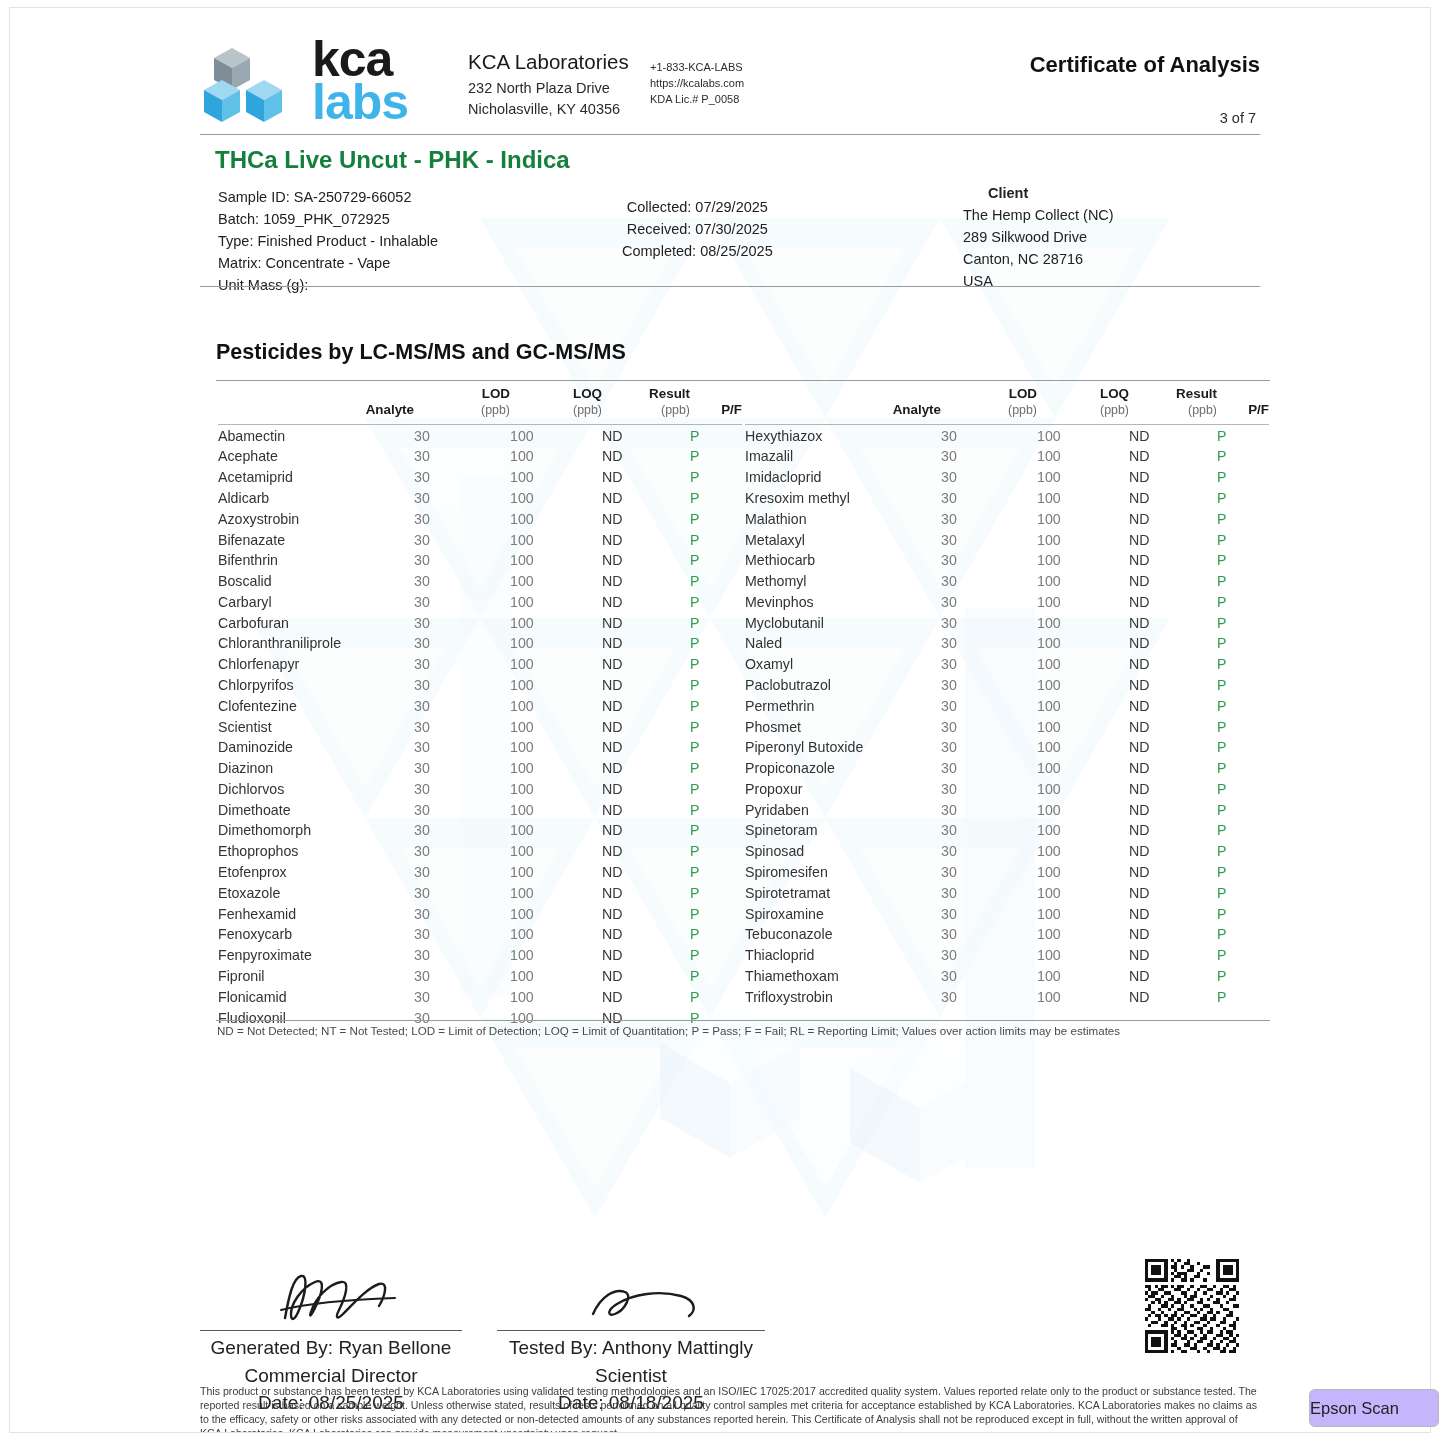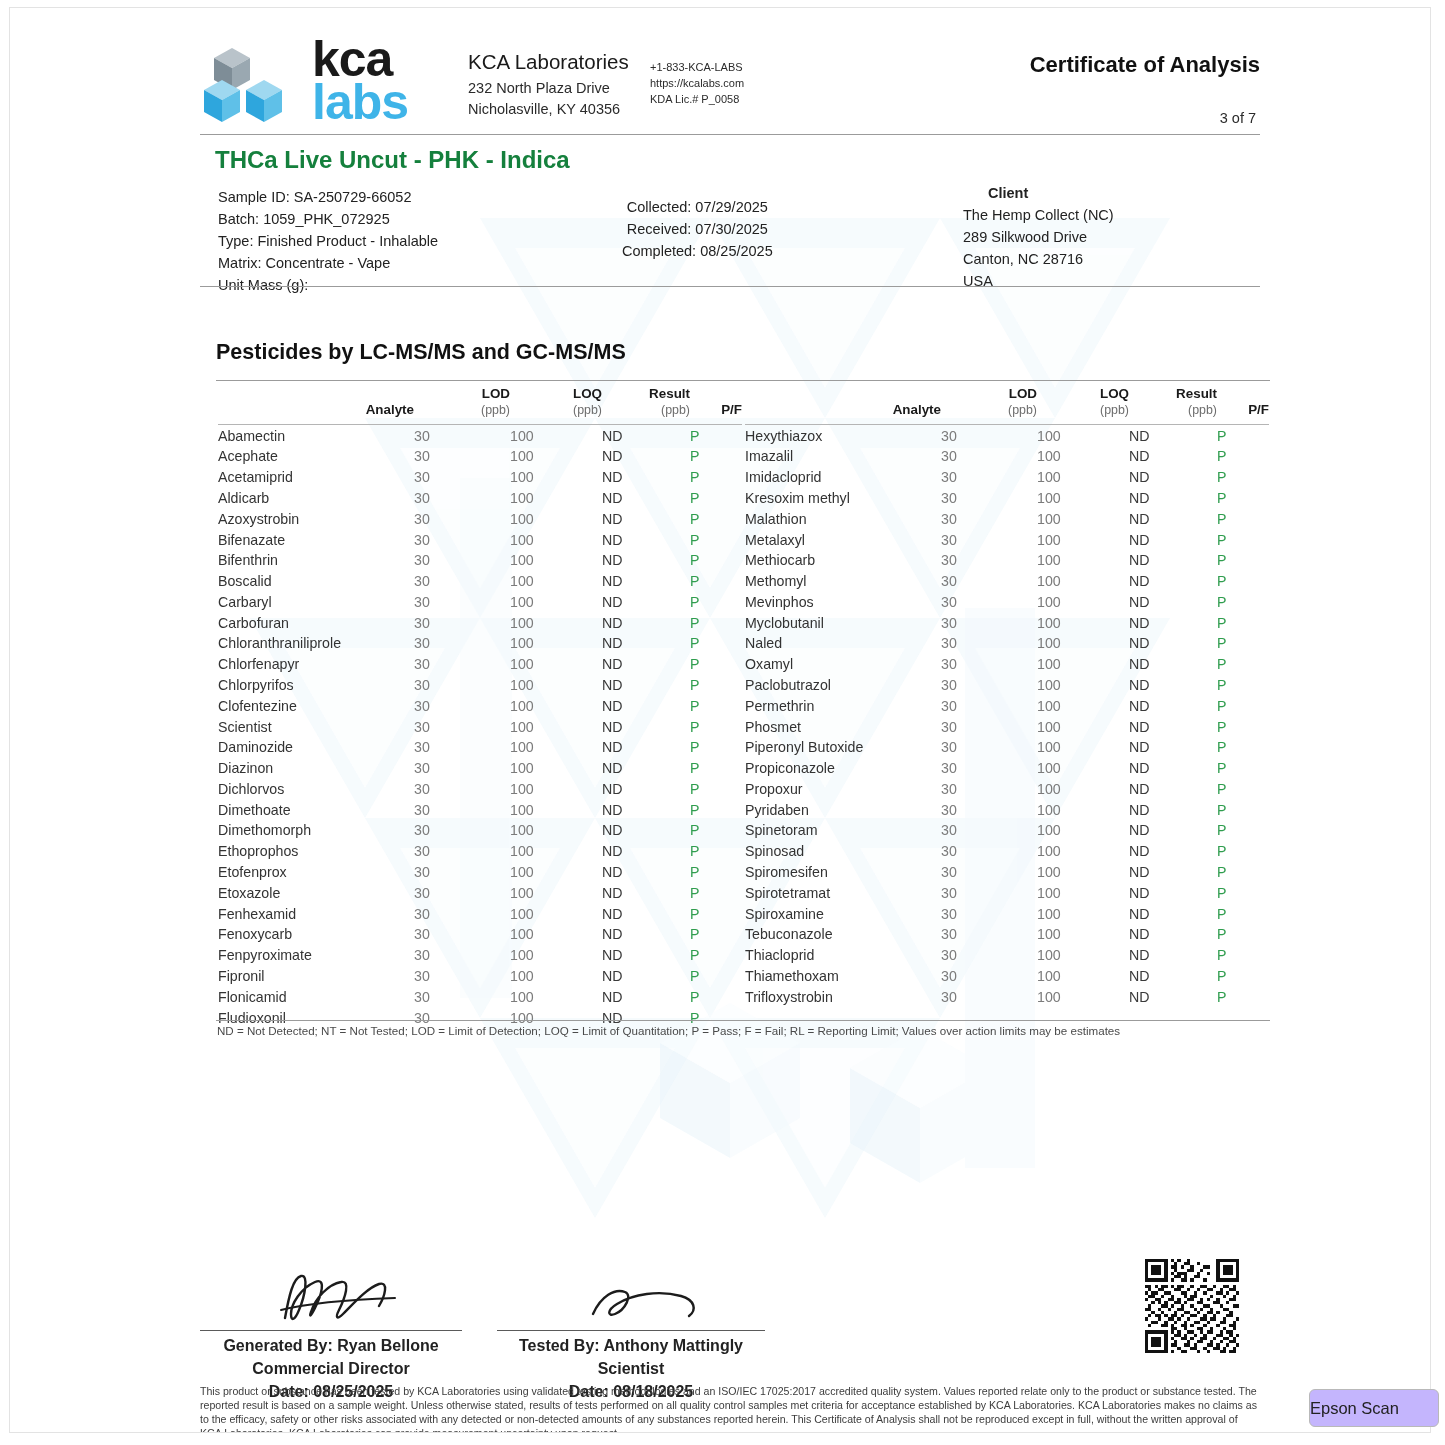--- a/index.html
+++ b/index.html
@@ -207,21 +207,21 @@
   }
   .footnote {
     position: absolute;
     left: 207px;
     top: 1016px;
     font-size: 11.6px;
     color: #4a4a4a;
   }
 
   
-  .sig-block { position: absolute; font-size: 16px; color: #222; text-align: center; font-weight: bold; }
+  .sig-block { position: absolute; font-size: 19px; color: #222; text-align: center; }
   .sig-line {
     position: absolute;
     height: 1px;
     background: #5a5a5a;
   }
   .sig-a { left: 190px; top: 1322px; width: 262px; }
   .sig-b { left: 487px; top: 1322px; width: 268px; }
   .sig-a-txt { left: 190px; top: 1326px; width: 262px; line-height: 1.45; }
   .sig-b-txt { left: 487px; top: 1326px; width: 268px; line-height: 1.45; }
   .sig-img { position: absolute; }

